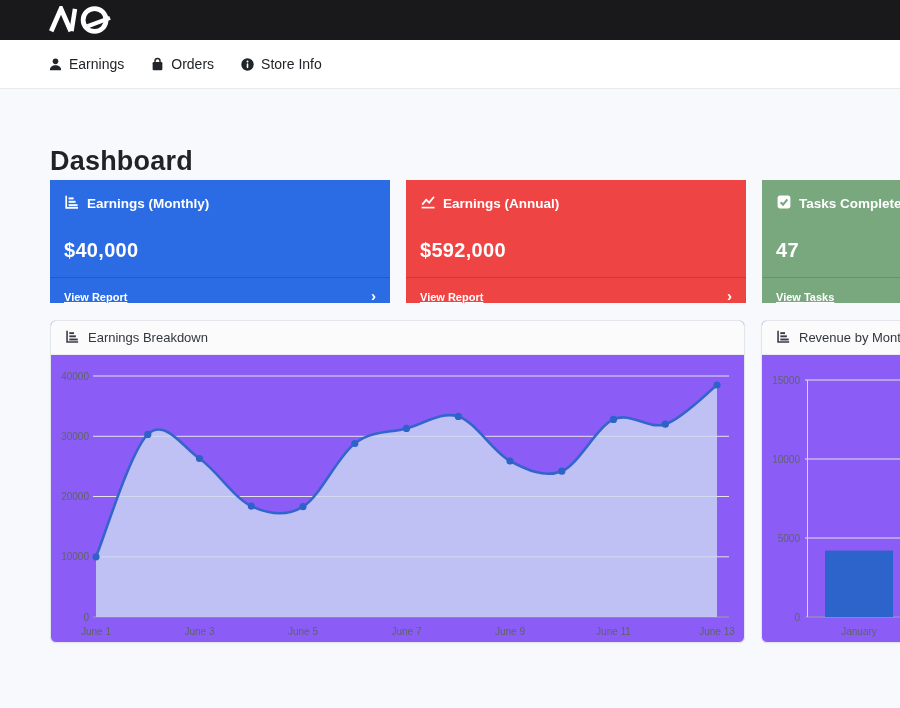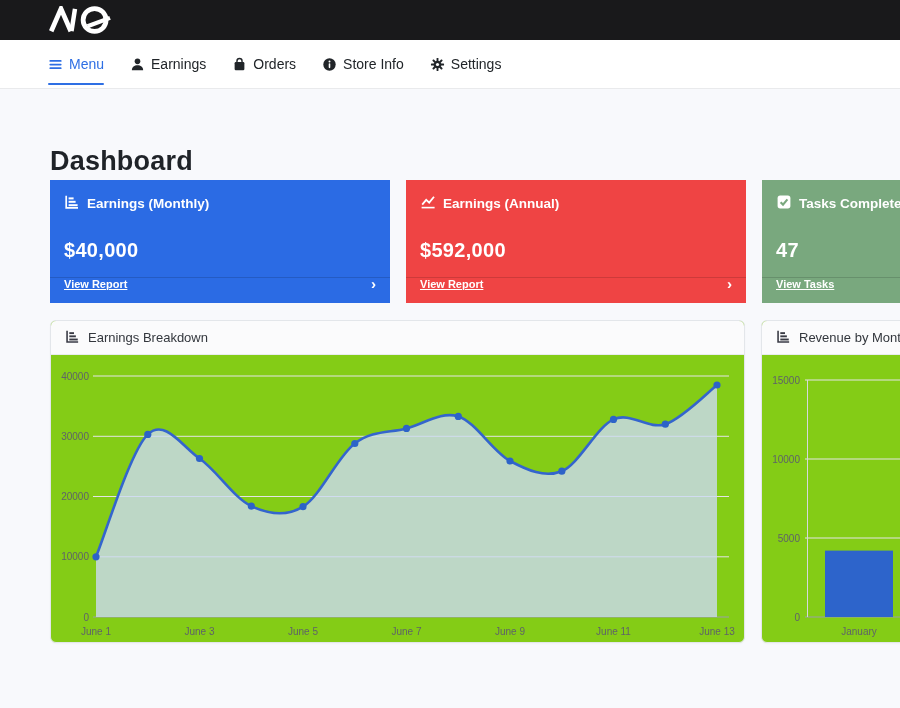--- a/index.html
+++ b/index.html
@@ -41,29 +41,29 @@
     display:flex; flex-direction:column; overflow:hidden; flex:none;
   }
   .stat-card.blue   { background:#2b6be4; }
   .stat-card.yellow { background:#ef4444; }
   .stat-card.green  { background:#79a87e; }
   .stat-body { flex:1; padding:14px 14px 0 14px; }
   .stat-title { display:flex; align-items:center; gap:7px; font-size:13.5px; font-weight:bold; }
   .stat-value { font-size:20px; font-weight:bold; margin-top:26px; letter-spacing:.3px; }
   .stat-footer {
     height:26px; border-top:1px solid rgba(0,0,0,.14);
-    display:flex; align-items:flex-start; justify-content:space-between;
+    display:flex; align-items:flex-end; justify-content:space-between;
     padding:0 14px; cursor:pointer;
   }
   .stat-link { font-size:11px; font-weight:bold; text-decoration:underline; }
   .stat-chevron { font-size:15px; font-weight:bold; line-height:1; margin-top:-2px; }
   
   .chart-row { display:flex; gap:16px; margin-top:17px; }
   .chart-card {
-    background:#84cc16; border:1px solid #e3e6ea; border-radius:6px;
+    background:#8b5cf6; border:1px solid #e3e6ea; border-radius:6px;
     box-shadow:0 1px 2px rgba(0,0,0,.03); overflow:hidden; flex:none;
   }
   .chart-card.wide { width:695px; height:323px; }
   .chart-card.narrow { width:340px; height:323px; }
   .chart-header {
     height:34px; background:#fbfbfc; border-bottom:1px solid #e9ebee;
     display:flex; align-items:center; gap:8px; padding:0 14px;
     font-size:13px; color:#33373d;
   }
   .chart-body { padding:6px 8px 0 8px; }
@@ -78,32 +78,20 @@
     <svg width="82" height="28" viewBox="0 0 58 20">
       <path d="M2 18 L9 2 L16 18" fill="none" stroke="#ffffff" stroke-width="3.4"></path>
       <path d="M19 2 L16.5 18" fill="none" stroke="#ffffff" stroke-width="3.2"></path>
       <ellipse cx="33" cy="10" rx="8.2" ry="8.2" fill="none" stroke="#ffffff" stroke-width="3.4"></ellipse>
       <path d="M28 14.5 L44 8.5" fill="none" stroke="#ffffff" stroke-width="3"></path>
     </svg>
   </div>
 </header>
 
 <nav class="navbar">
-  <div class="nav-item active">
-    <span class="nav-icon">
-      <svg width="15" height="15" viewBox="0 0 16 16">
-          <g fill="#2e6fe4">
-            <rect x="1.5" y="3.2" width="13" height="1.9" rx=".9"></rect>
-            <rect x="1.5" y="7.1" width="13" height="1.9" rx=".9"></rect>
-            <rect x="1.5" y="11" width="13" height="1.9" rx=".9"></rect>
-          </g>
-        </svg>
-    </span>
-    <span>Menu</span>
-  </div>
   <div class="nav-item">
     <span class="nav-icon">
       <svg width="15" height="15" viewBox="0 0 16 16">
           <g fill="#212529">
             <circle cx="8" cy="4.6" r="3"></circle>
             <path d="M2 14.2 c0-3.4 2.7-5.3 6-5.3 s6 1.9 6 5.3 z"></path>
           </g>
         </svg>
     </span>
     <span>Earnings</span>
@@ -119,39 +107,20 @@
   </div>
   <div class="nav-item">
     <span class="nav-icon">
       <svg width="15" height="15" viewBox="0 0 16 16">
           <circle cx="8" cy="8" r="6.6" fill="#212529"></circle>
           <circle cx="8" cy="4.9" r="1.05" fill="#ffffff"></circle>
           <rect x="7.15" y="6.7" width="1.7" height="5.2" rx=".85" fill="#ffffff"></rect>
         </svg>
     </span>
     <span>Store Info</span>
-  </div>
-  <div class="nav-item">
-    <span class="nav-icon">
-      <svg width="15" height="15" viewBox="0 0 16 16">
-          <g fill="#212529">
-            <rect x="7" y="1" width="2" height="3.4" rx=".6"></rect>
-            <rect x="7" y="11.6" width="2" height="3.4" rx=".6"></rect>
-            <rect x="7" y="1" width="2" height="3.4" rx=".6" transform="rotate(45 8 8)"></rect>
-            <rect x="7" y="11.6" width="2" height="3.4" rx=".6" transform="rotate(45 8 8)"></rect>
-            <rect x="7" y="1" width="2" height="3.4" rx=".6" transform="rotate(90 8 8)"></rect>
-            <rect x="7" y="11.6" width="2" height="3.4" rx=".6" transform="rotate(90 8 8)"></rect>
-            <rect x="7" y="1" width="2" height="3.4" rx=".6" transform="rotate(135 8 8)"></rect>
-            <rect x="7" y="11.6" width="2" height="3.4" rx=".6" transform="rotate(135 8 8)"></rect>
-            <circle cx="8" cy="8" r="4.1"></circle>
-            <circle cx="8" cy="8" r="1.7" fill="#ffffff"></circle>
-          </g>
-        </svg>
-    </span>
-    <span>Settings</span>
   </div>
 </nav>
 
 <main class="content">
   <h1 class="page-title">Dashboard</h1>
 
   <div class="stat-row">
 
     <div class="stat-card blue">
       <div class="stat-body">

